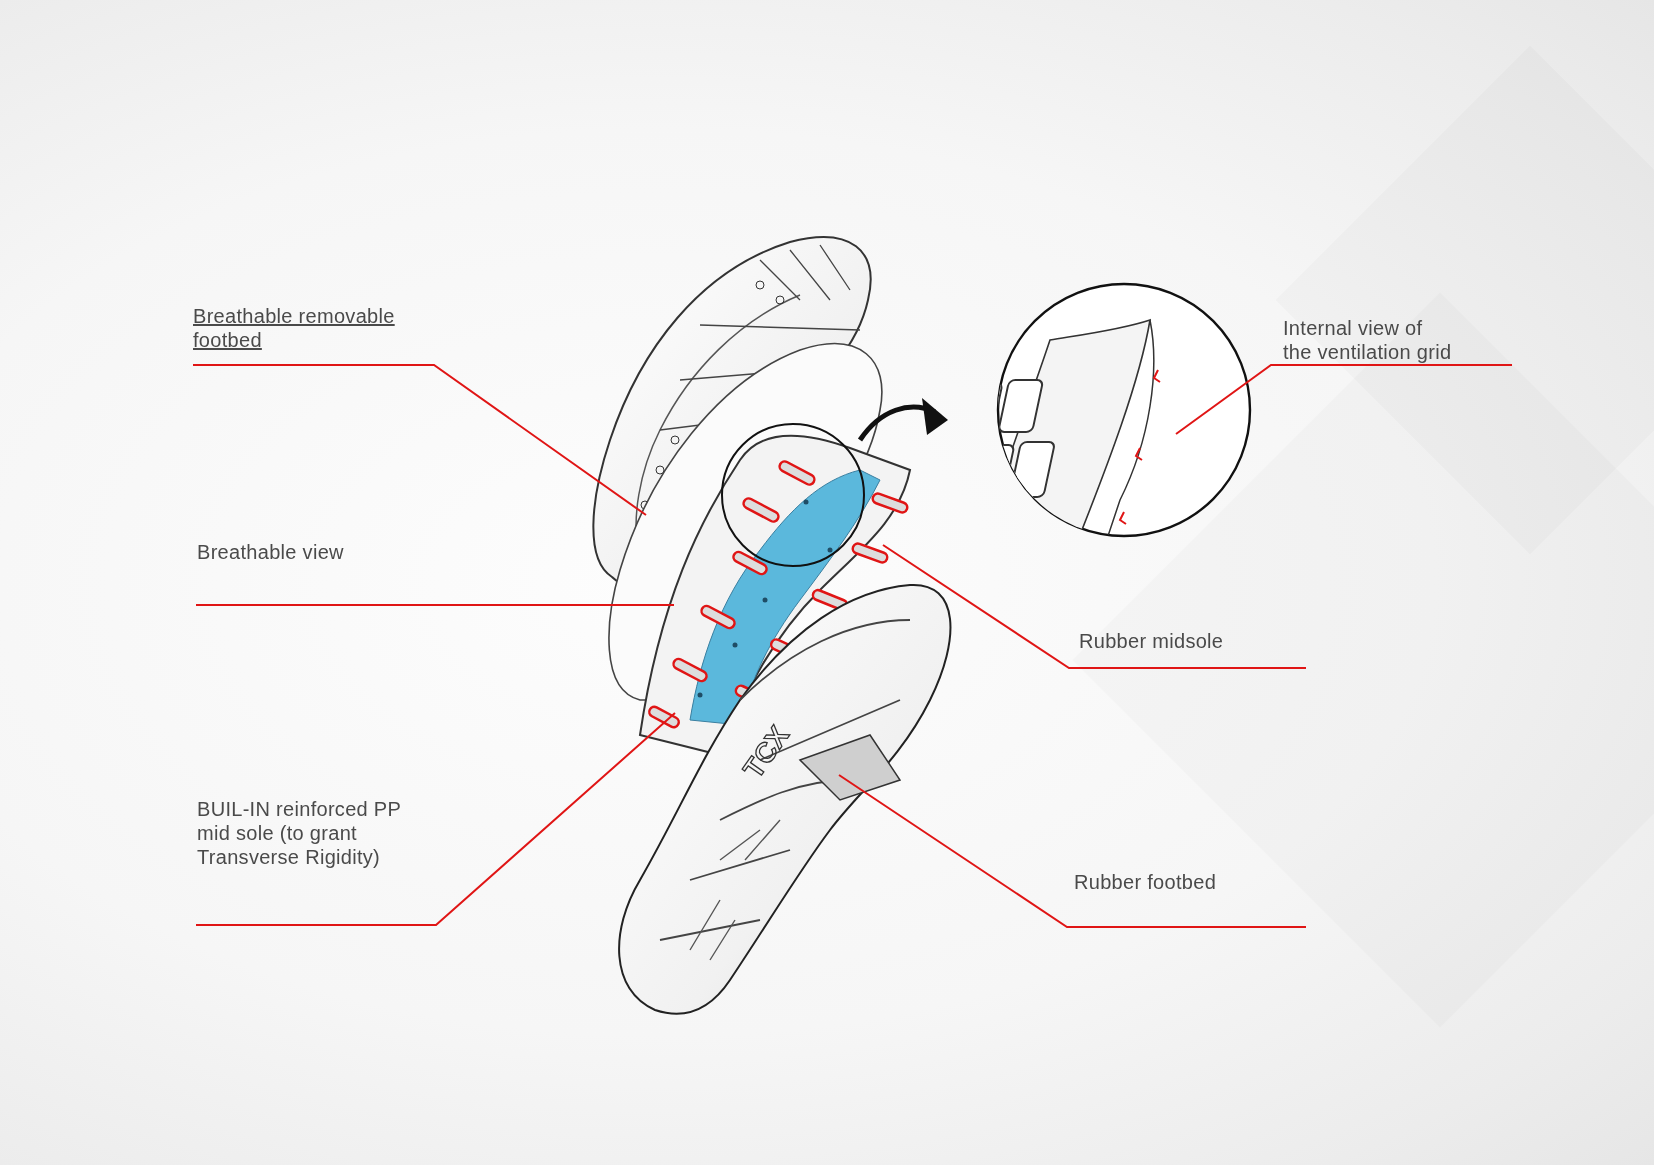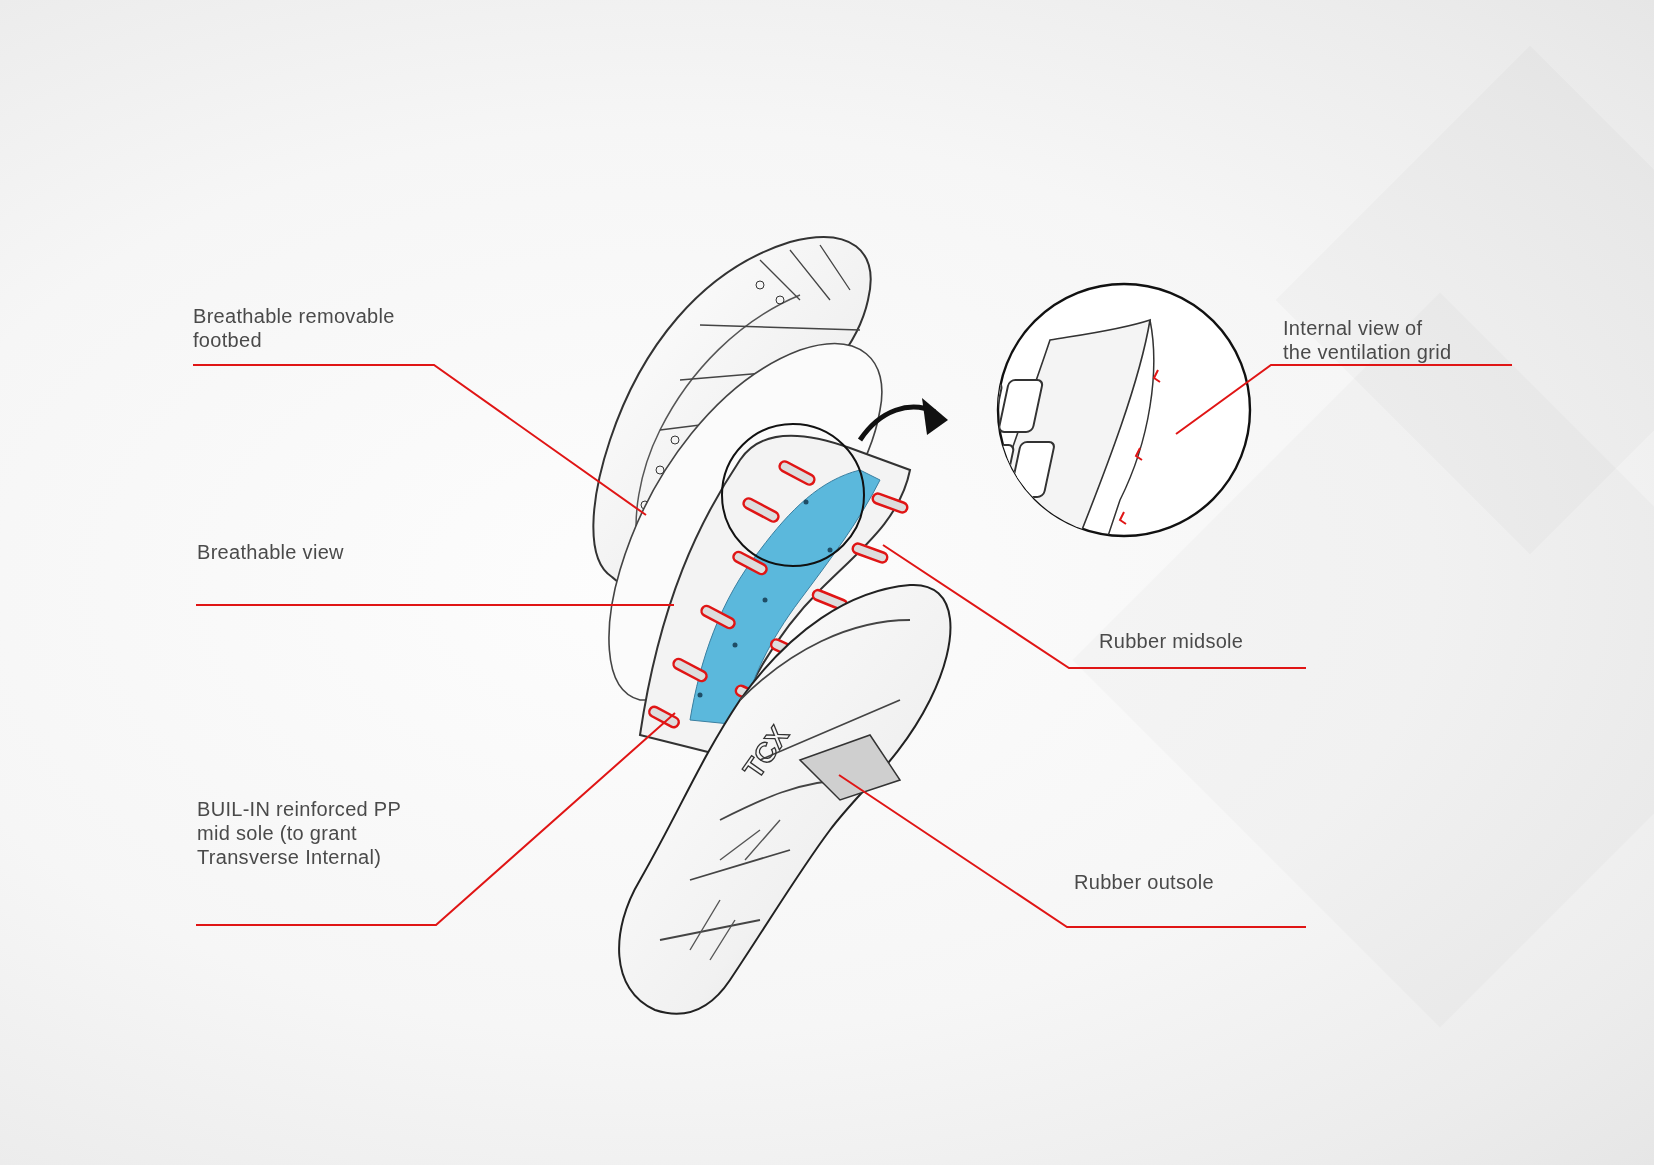--- a/index.html
+++ b/index.html
@@ -108,22 +108,22 @@
   <g stroke="#e01515" stroke-width="2" fill="none">
     <polyline points="193,365 434,365 646,515"></polyline>
     <polyline points="196,605 674,605"></polyline>
     <polyline points="196,925 436,925 675,713"></polyline>
     <polyline points="1512,365 1271,365 1176,434"></polyline>
     <polyline points="1306,668 1069,668 883,545"></polyline>
     <polyline points="1306,927 1067,927 839,775"></polyline>
   </g>
 </svg>
 
-<div class="label" style="left:193px; top:304px;">Breathable removable
+<div class="label" style="left:193px; top:304px;text-decoration:underline;">Breathable removable
 footbed</div>
 <div class="label" style="left:197px; top:540px;">Breathable view</div>
 <div class="label" style="left:197px; top:797px;">BUIL-IN reinforced PP
 mid sole (to grant
-Transverse Internal)</div>
+Transverse Rigidity)</div>
 <div class="label" style="left:1283px; top:316px;">Internal view of
 the ventilation grid</div>
-<div class="label" style="left:1079px; top:629px;margin-left:20px;">Rubber midsole</div>
-<div class="label" style="left:1074px; top:870px;">Rubber outsole</div>
+<div class="label" style="left:1079px; top:629px;">Rubber midsole</div>
+<div class="label" style="left:1074px; top:870px;">Rubber footbed</div>
 
 </body></html>

